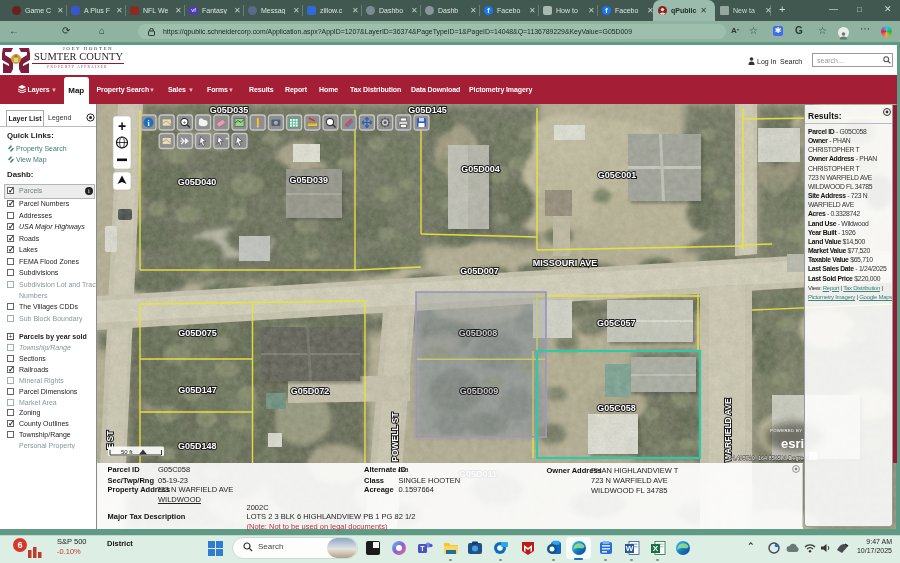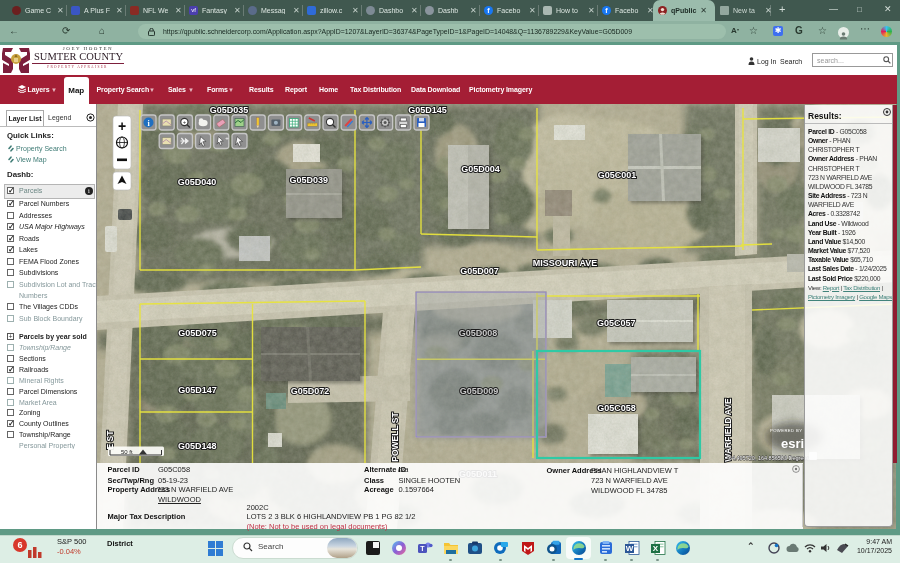--- a/index.html
+++ b/index.html
@@ -829,21 +829,21 @@
 <div class="abs" id="taskbar"></div>
 <div id="taskcontent" style="position:absolute;left:0;top:0;width:900px;height:563px;z-index:8;">
 <svg class="abs" style="left:10px;top:537px" width="36" height="22" viewBox="0 0 36 22">
   <circle cx="10" cy="8" r="7" fill="#d8372b"></circle>
       <text x="10" y="11" font-size="9" fill="#fff" text-anchor="middle" font-weight="bold">6</text>
   <rect x="18" y="13" width="3.5" height="8" fill="#c0392b"></rect>
       <rect x="23" y="10" width="3.5" height="11" fill="#c0392b"></rect>
       <rect x="28" y="15" width="3.5" height="6" fill="#c0392b"></rect>
 </svg>
 <div class="abs" style="left:57px;top:537px;font-size:7.5px;color:#1a1a1a;">S&amp;P 500</div>
-<div class="abs" style="left:57px;top:547px;font-size:7.5px;color:#c0392b;">-0.04%</div>
+<div class="abs" style="left:57px;top:547px;font-size:7.5px;color:#c0392b;">-0.10%</div>
 <svg class="abs" style="left:208px;top:541px" width="15" height="15" viewBox="0 0 15 15">
       <rect x="0" y="0" width="7" height="7" fill="#2f7cd3"></rect>
       <rect x="8" y="0" width="7" height="7" fill="#2f7cd3"></rect>
       <rect x="0" y="8" width="7" height="7" fill="#2f7cd3"></rect>
       <rect x="8" y="8" width="7" height="7" fill="#2f7cd3"></rect>
     </svg>
 <div class="abs" style="left:232px;top:536.5px;width:126px;height:22px;background:#fdfdfd;border:1px solid #cbdcd1;border-radius:11px;"></div>
 <svg class="abs" style="left:243px;top:542px" width="10" height="10" viewBox="0 0 10 10">
       <circle cx="4" cy="4" r="3" fill="none" stroke="#333" stroke-width="1.2"></circle>
       <line x1="6.2" y1="6.2" x2="9" y2="9" stroke="#333" stroke-width="1.2"></line>

